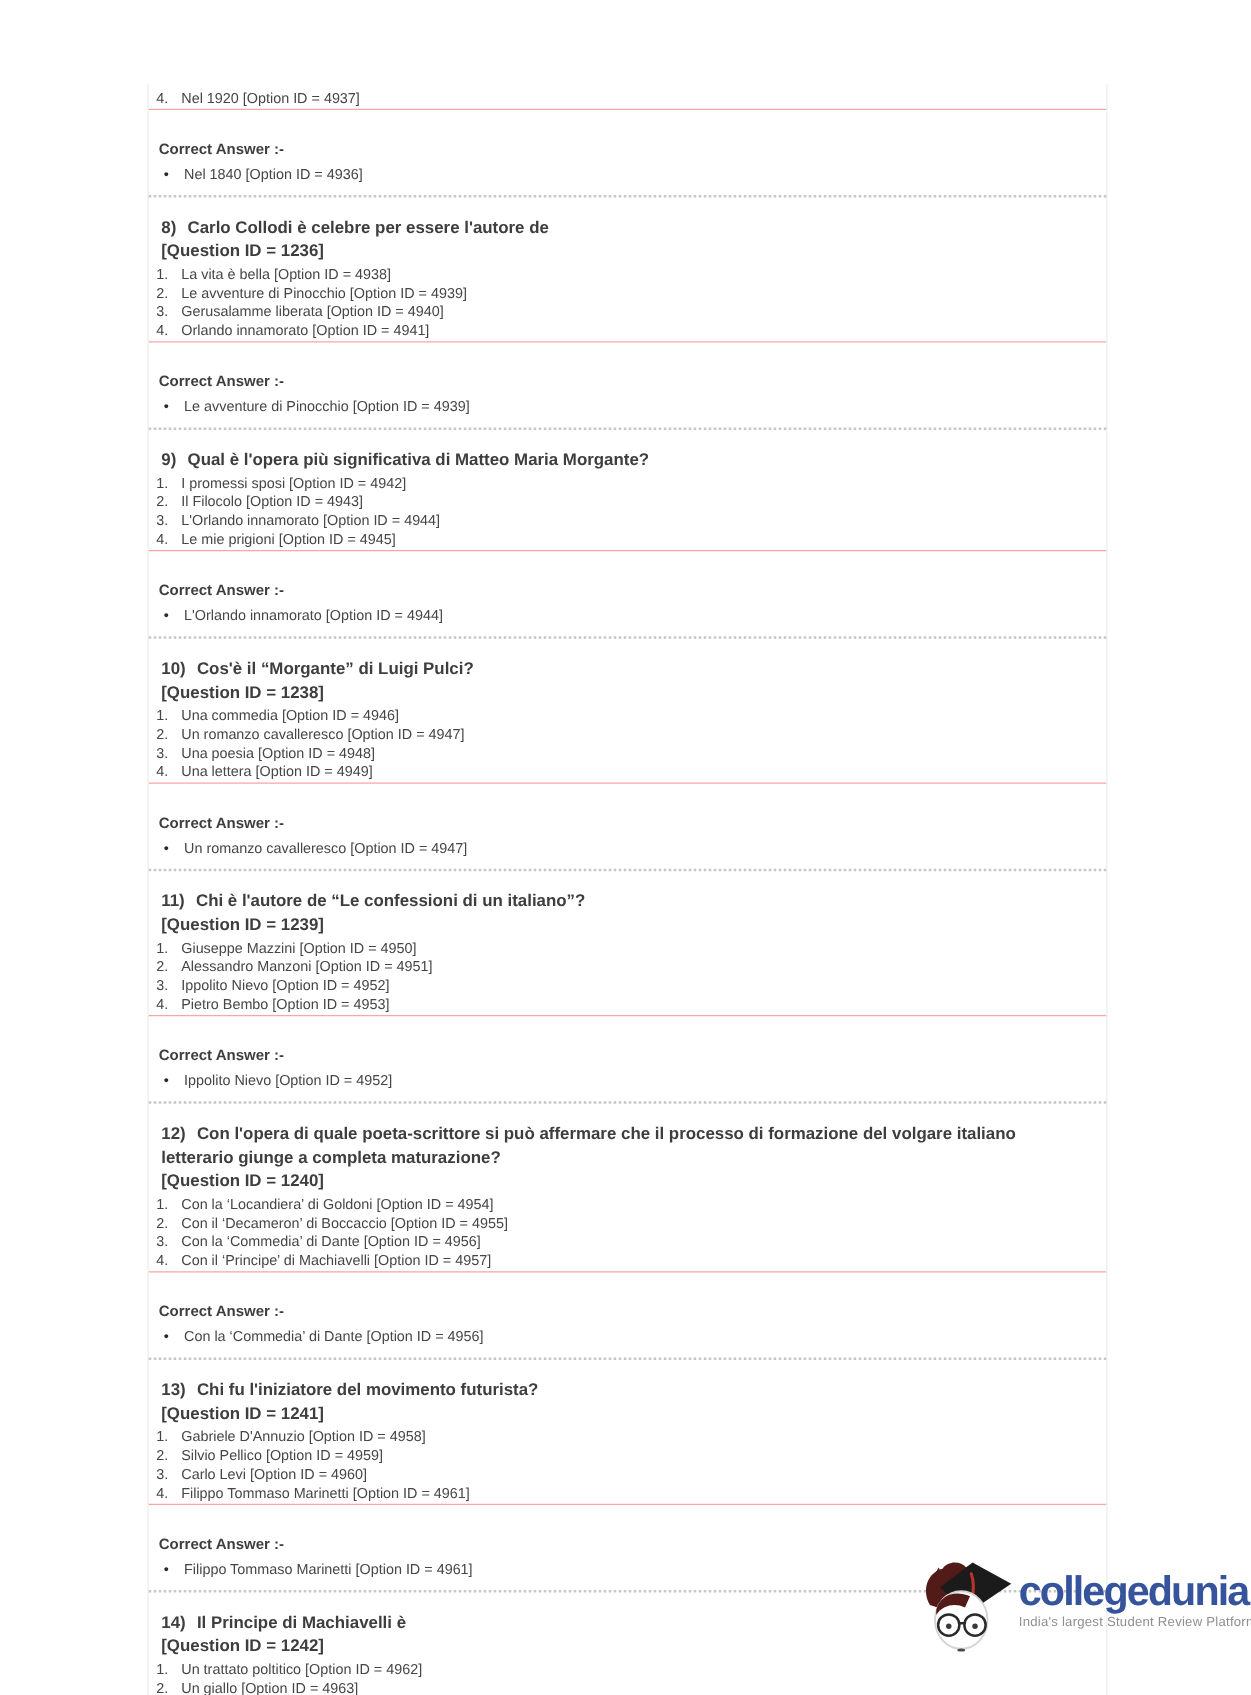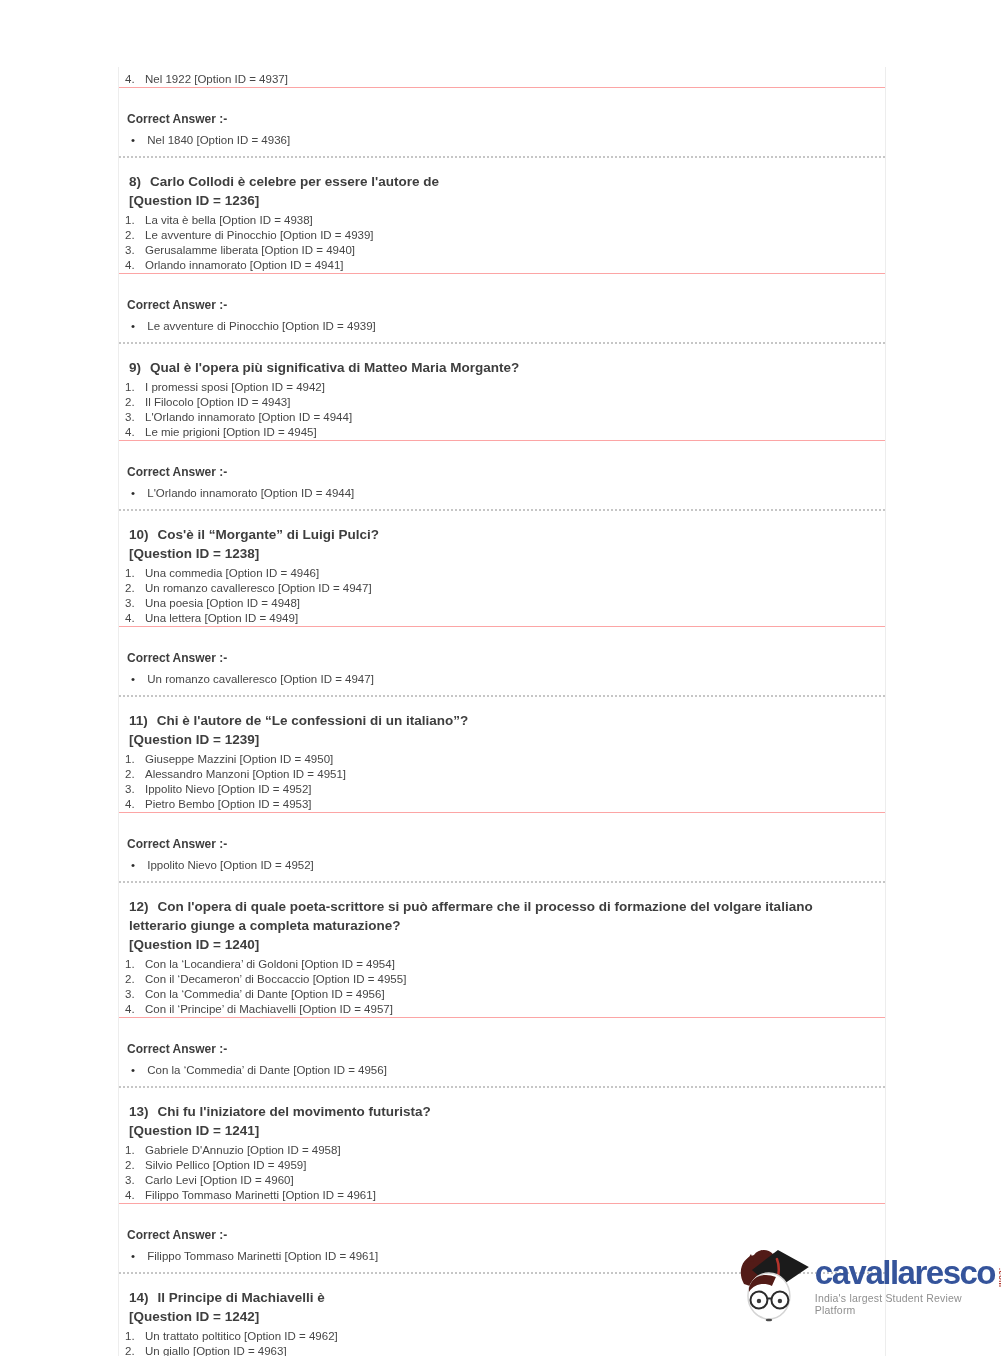--- a/index.html
+++ b/index.html
@@ -32,21 +32,21 @@
                   margin-left:2px; line-height:8px; letter-spacing:0.5px; }
   .tagline { font-size:10.5px; color:#8f8f8f; margin-top:4px; letter-spacing:0.2px; }
 </style>
 </head>
 <body>
 
 <div class="sheet">
 
   <div class="q-block partial">
     <div class="option-row">
-      <span class="opt-num">4.</span><span class="opt-text">Nel 1922 [Option ID = 4937]</span>
+      <span class="opt-num">4.</span><span class="opt-text">Nel 1920 [Option ID = 4937]</span>
     </div>
     <div class="answer-section">
       <div class="ca-label">Correct Answer :-</div>
       <div class="ca-row">
         <span>Nel 1840 [Option ID = 4936]</span>
       </div>
     </div>
     <div class="dashed"></div>
   </div>
 
@@ -205,18 +205,18 @@
     <circle cx="23" cy="54" r="8.5" fill="#ffffff" stroke="#2b2b2b" stroke-width="2"></circle>
     <circle cx="44" cy="54" r="8.5" fill="#ffffff" stroke="#2b2b2b" stroke-width="2"></circle>
     <line x1="31.5" y1="52.5" x2="35.5" y2="52.5" stroke="#2b2b2b" stroke-width="2"></line>
     <circle cx="23" cy="55" r="2.2" fill="#3a3a3a"></circle>
     <circle cx="44" cy="55" r="2.2" fill="#3a3a3a"></circle>
 
     <ellipse cx="33" cy="74" rx="3.2" ry="1.3" fill="#4a4a4a"></ellipse>
   </svg>
   <div class="logo-text">
     <div class="brand-row">
-      <span class="brand">cavallaresco</span>
+      <span class="brand">collegedunia</span>
       <span class="brand-suffix">.com</span>
     </div>
     <div class="tagline">India's largest Student Review Platform</div>
   </div>
 </div>
 
 </body></html>

